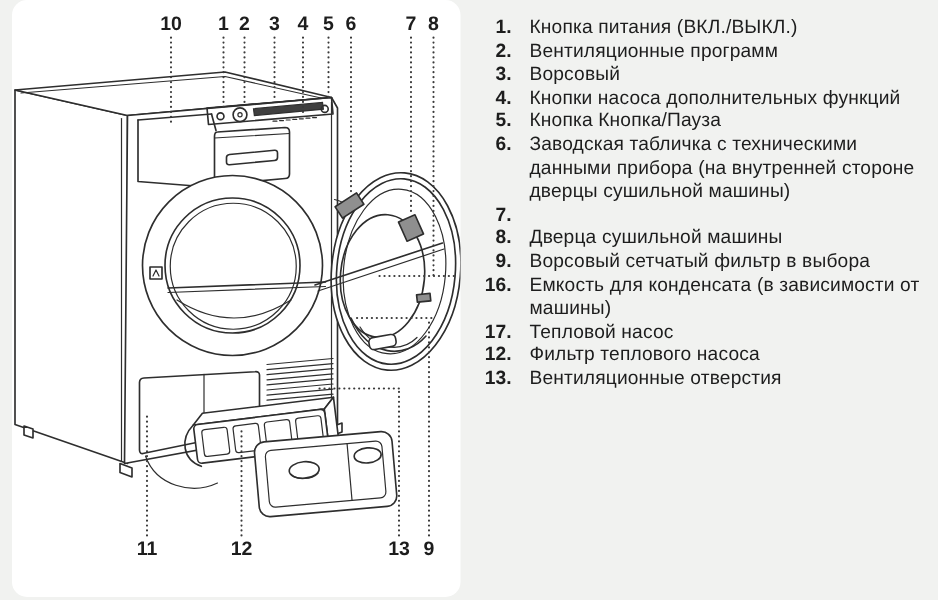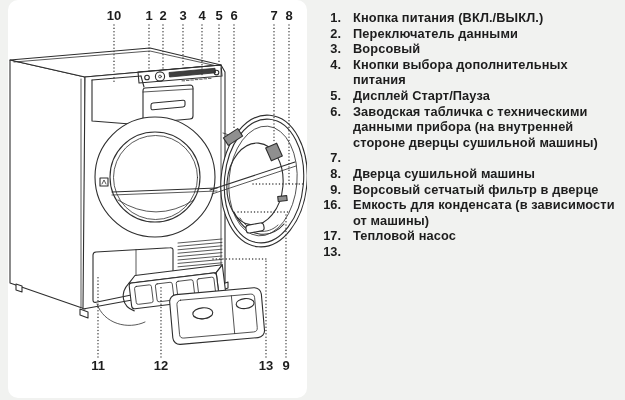--- a/index.html
+++ b/index.html
@@ -16,21 +16,21 @@
     position:absolute;left:8px;top:0;width:299px;height:398px;
     background:var(--card_bg);border-radius:10px;
   }
   .card svg{position:absolute;left:0;top:0;}
   .legend{
     position:absolute;left:321px;top:10px;width:300px;
     color:var(--text);
   }
   .legend-row{display:flex;font-size:12.8px;line-height:15.6px;}
   .legend-num{flex:0 0 20px;text-align:right;font-weight:700;margin-right:12px;white-space:nowrap;}
-  .legend-text{flex:0 1 264px;font-weight:700;letter-spacing:0.1px;}
+  .legend-text{flex:0 1 264px;font-weight:400;letter-spacing:0.1px;}
   
   .ln{fill:none;stroke:var(--line);stroke-width:1.1;stroke-linejoin:round;stroke-linecap:round;}
   .wh{fill:#ffffff;}
   .gry{fill:var(--sticker);}
   .dk{fill:var(--display);stroke:var(--line);stroke-width:0.8;}
   .thin{stroke-width:0.8;}
   .dot{fill:none;stroke:#3a3a3a;stroke-width:1.4;stroke-dasharray:0.1 3.2;stroke-linecap:round;}
   .num{font-family:"Liberation Sans",sans-serif;font-size:13px;font-weight:700;fill:var(--text);}
 </style>
 </head>
@@ -196,53 +196,58 @@
   </svg>
 </div>
 
 <div class="legend">
   <div class="legend-row">
     <span class="legend-num">1.</span>
     <span class="legend-text">Кнопка питания (ВКЛ./ВЫКЛ.)</span>
   </div>
   <div class="legend-row">
     <span class="legend-num">2.</span>
-    <span class="legend-text">Переключатель данными</span>
+    <span class="legend-text">Вентиляционные программ</span>
   </div>
   <div class="legend-row">
     <span class="legend-num">3.</span>
     <span class="legend-text">Ворсовый</span>
   </div>
   <div class="legend-row">
     <span class="legend-num">4.</span>
-    <span class="legend-text">Кнопки выбора дополнительных питания</span>
+    <span class="legend-text">Кнопки насоса дополнительных функций</span>
   </div>
   <div class="legend-row">
     <span class="legend-num">5.</span>
-    <span class="legend-text">Дисплей Старт/Пауза</span>
+    <span class="legend-text">Кнопка Кнопка/Пауза</span>
   </div>
   <div class="legend-row">
     <span class="legend-num">6.</span>
     <span class="legend-text">Заводская табличка с техническими данными прибора (на внутренней стороне дверцы сушильной машины)</span>
   </div>
   <div class="legend-row">
     <span class="legend-num">7.</span>
   </div>
   <div class="legend-row">
     <span class="legend-num">8.</span>
     <span class="legend-text">Дверца сушильной машины</span>
   </div>
   <div class="legend-row">
     <span class="legend-num">9.</span>
-    <span class="legend-text">Ворсовый сетчатый фильтр в дверце</span>
+    <span class="legend-text">Ворсовый сетчатый фильтр в выбора</span>
   </div>
   <div class="legend-row">
     <span class="legend-num">16.</span>
     <span class="legend-text">Емкость для конденсата (в зависимости от машины)</span>
   </div>
   <div class="legend-row">
     <span class="legend-num">17.</span>
     <span class="legend-text">Тепловой насос</span>
   </div>
   <div class="legend-row">
+    <span class="legend-num">12.</span>
+    <span class="legend-text">Фильтр теплового насоса</span>
+  </div>
+  <div class="legend-row">
     <span class="legend-num">13.</span>
+    <span class="legend-text">Вентиляционные отверстия</span>
   </div>
 </div>
 
 </body></html>

